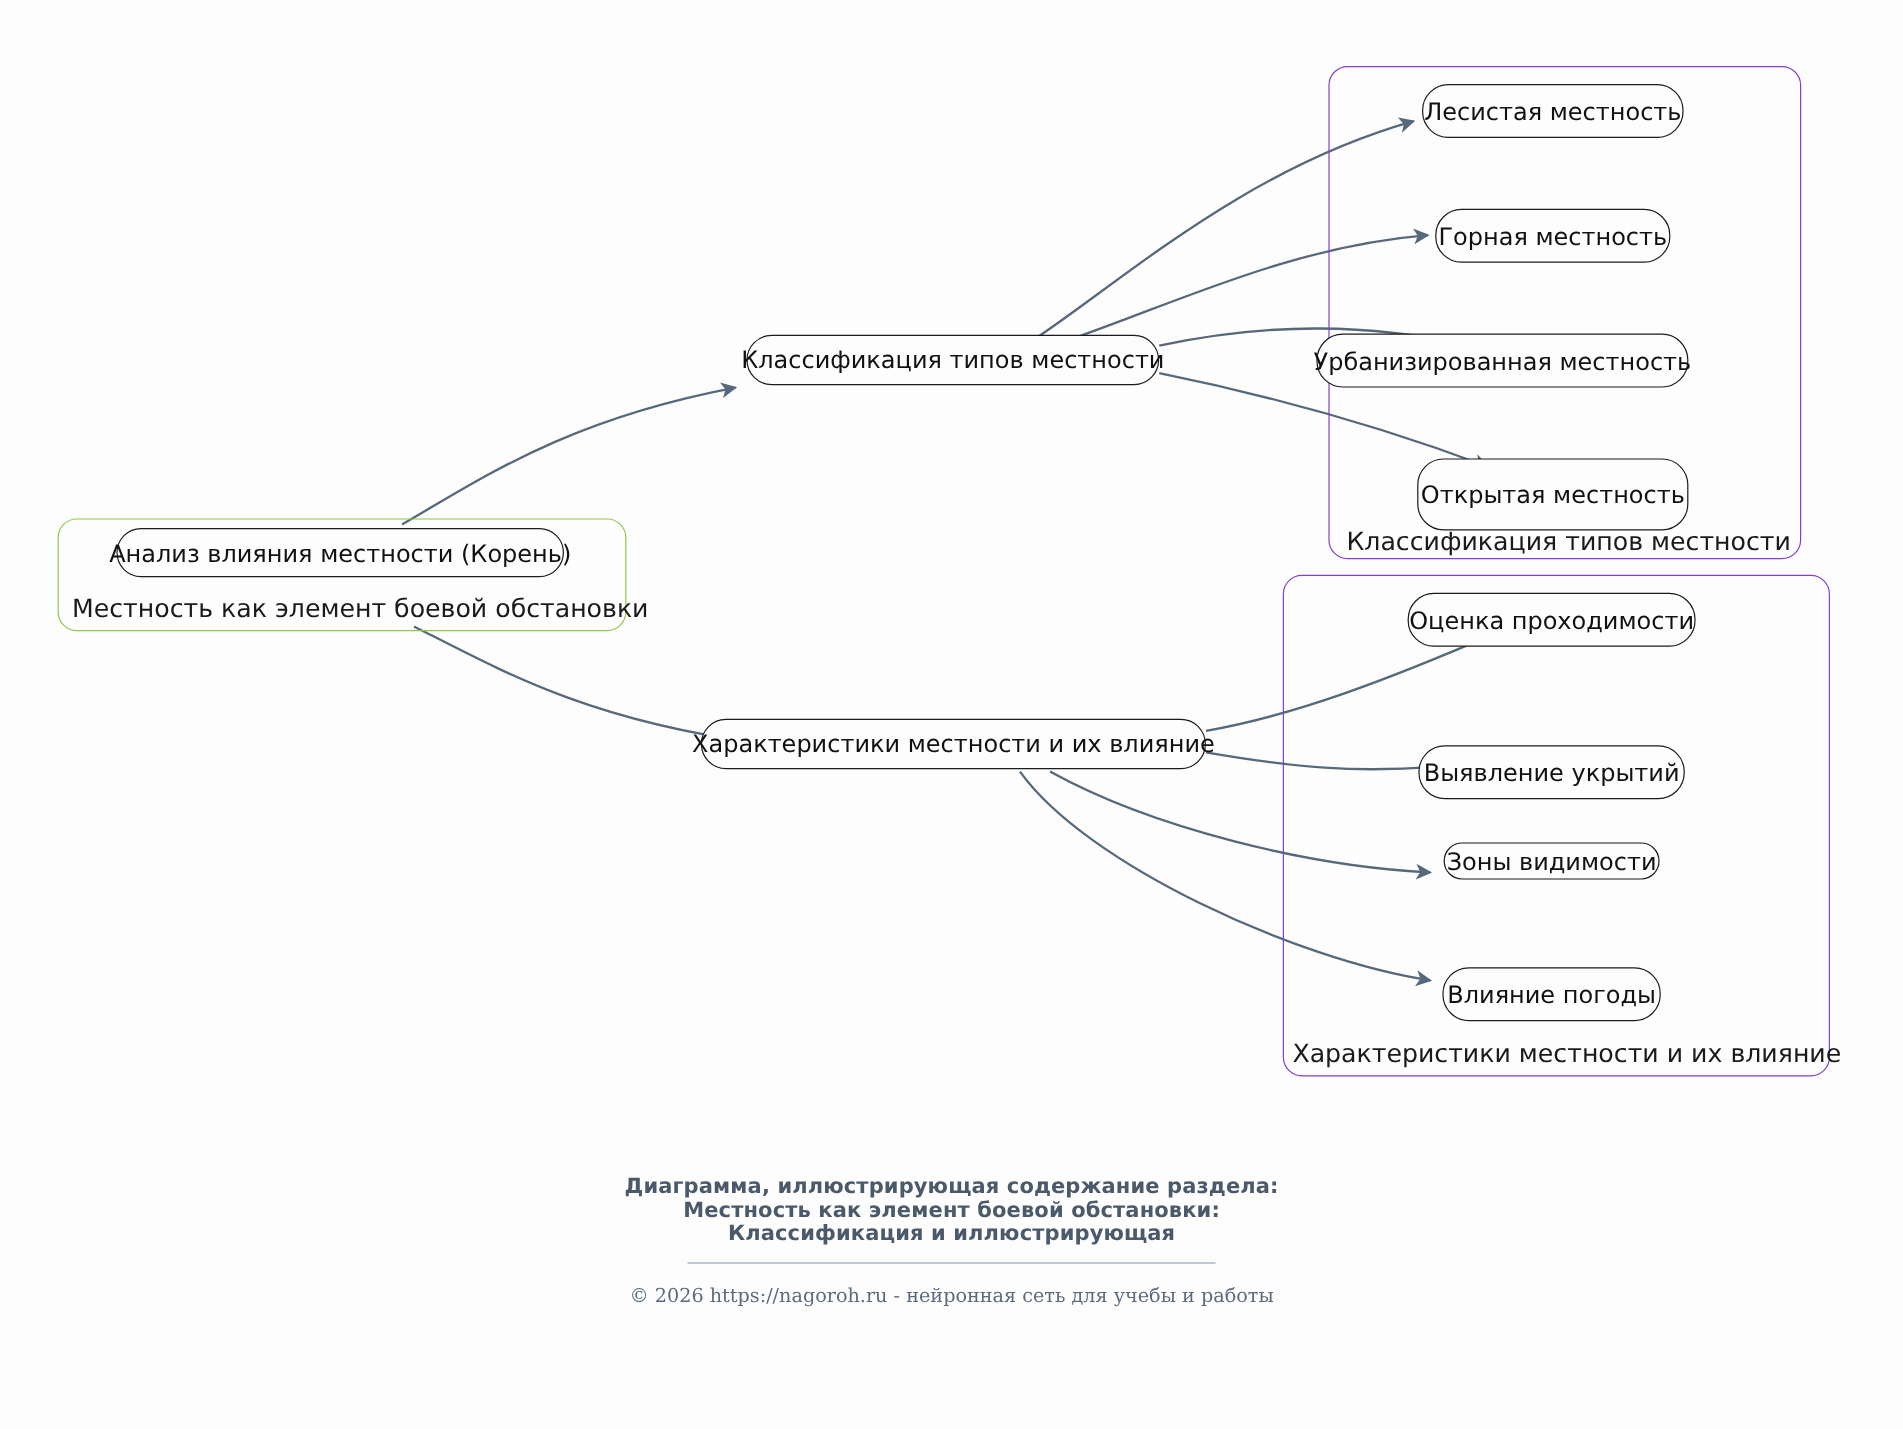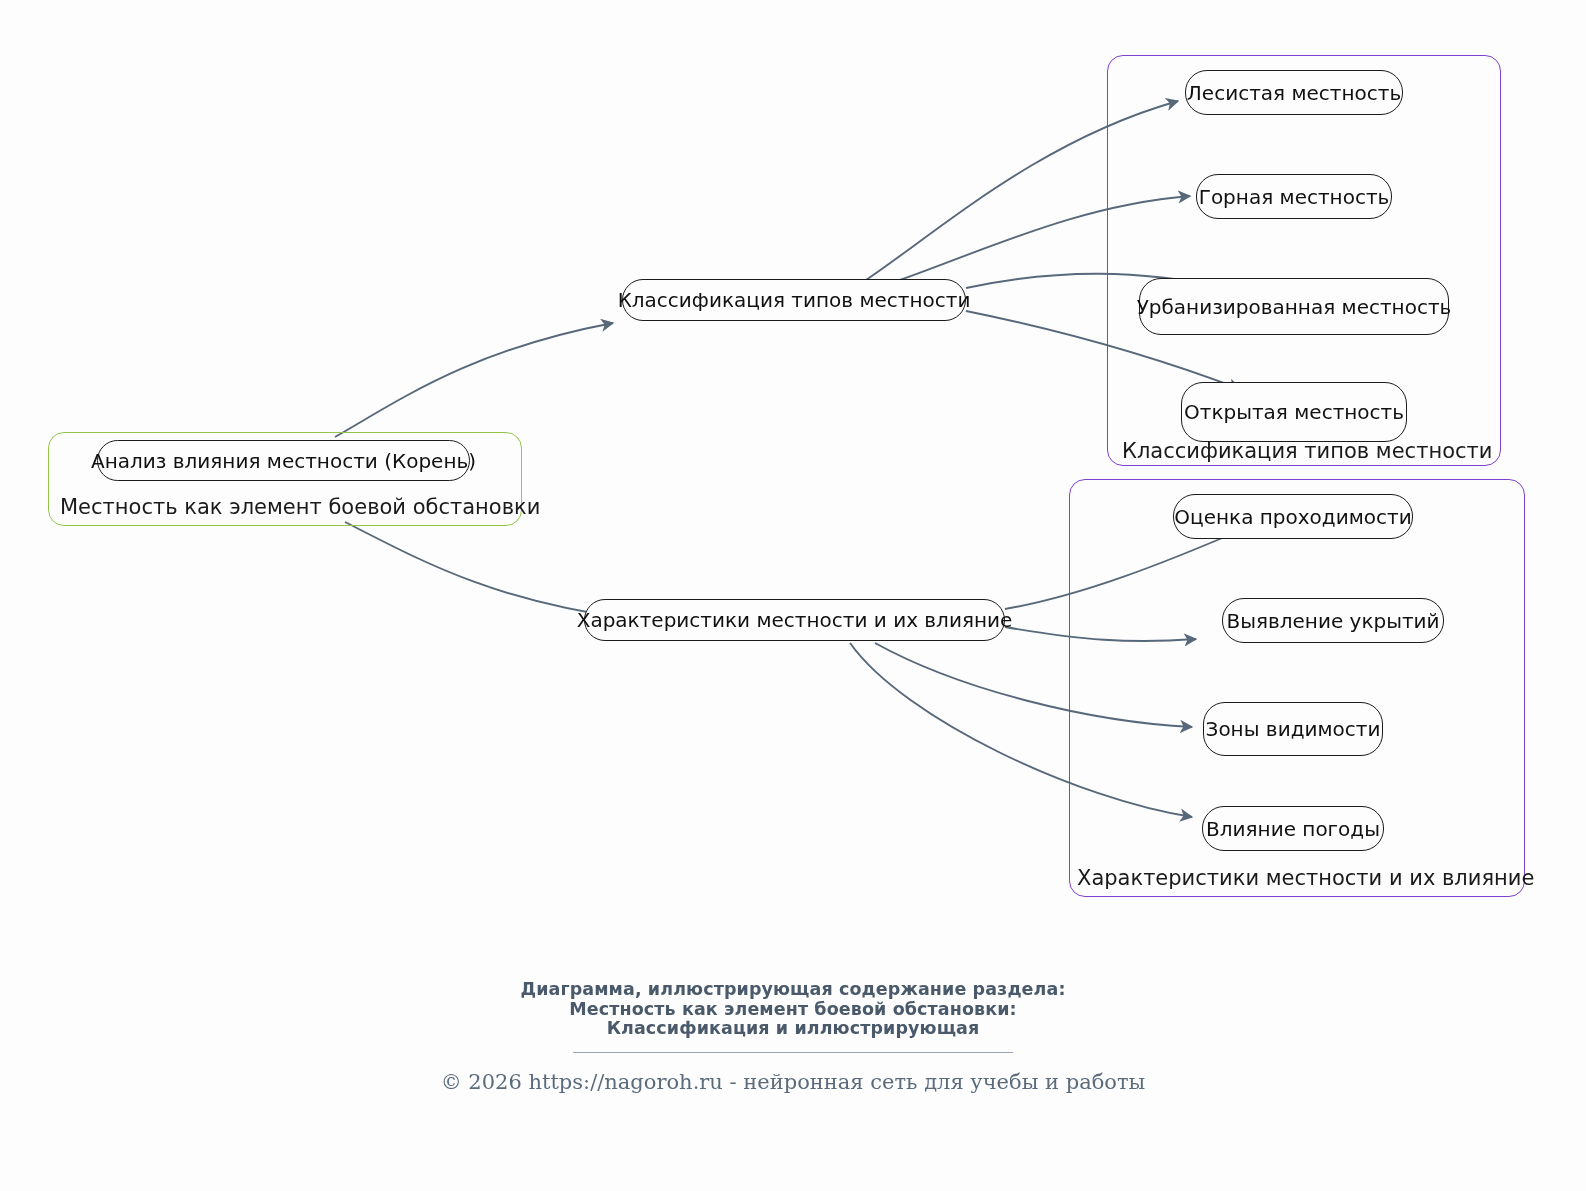--- a/index.html
+++ b/index.html
@@ -82,21 +82,21 @@
     letter-spacing: 0.1px;
   }
   .footer-rule {
     width: 440px;
     height: 0;
     border-top: 1.3px solid #97a4b2;
     margin: 13px auto 0 auto;
   }
   .footer-copy {
     font-family: "DejaVu Serif", "Liberation Serif", serif;
-    font-size: 21px;
+    font-size: 16px;
     color: #5b6b7c;
     margin: 19px 0 0 0;
     line-height: 1;
   }
 </style>
 </head>
 <body>
 
 <div id="canvas">
 
@@ -149,40 +149,40 @@
   <div class="cluster-label" style="left:1122px; top:441px;">Классификация типов местности</div>
 
   <div class="node" style="left:1196px; top:174px; width:196px; height:45px;">
     <span>Горная местность</span>
   </div>
 
   <div class="node" style="left:1185px; top:70px; width:218px; height:45px;">
     <span>Лесистая местность</span>
   </div>
 
-  <div class="node" style="left:1139px; top:278px; width:310px; height:57px;text-align:center;">
+  <div class="node" style="left:1097px; top:278px; width:310px; height:45px;text-align:center;">
     <span>Урбанизированная местность</span>
   </div>
 
   <div class="node" style="left:1181px; top:382px; width:226px; height:60px;">
     <span>Открытая местность</span>
   </div>
 
   <div class="cluster" style="left:1069px; top:479px; width:456px; height:418px;"></div>
   <div class="cluster-label" style="left:1077px; top:868px;">Характеристики местности и их влияние</div>
 
   <div class="node" style="left:1173px; top:494px; width:240px; height:45px;">
     <span>Оценка проходимости</span>
   </div>
 
-  <div class="node" style="left:1182px; top:598px; width:222px; height:45px;margin-left:40px;">
+  <div class="node" style="left:1182px; top:621px; width:222px; height:45px;">
     <span>Выявление укрытий</span>
   </div>
 
-  <div class="node" style="left:1203px; top:702px; width:180px; height:54px;">
+  <div class="node" style="left:1203px; top:702px; width:180px; height:31px;">
     <span>Зоны видимости</span>
   </div>
 
   <div class="node" style="left:1202px; top:806px; width:182px; height:45px;">
     <span>Влияние погоды</span>
   </div>
 
   <div id="footer">
     <p class="footer-title">Диаграмма, иллюстрирующая содержание раздела:</p>
     <p class="footer-title">Местность как элемент боевой обстановки:</p>

